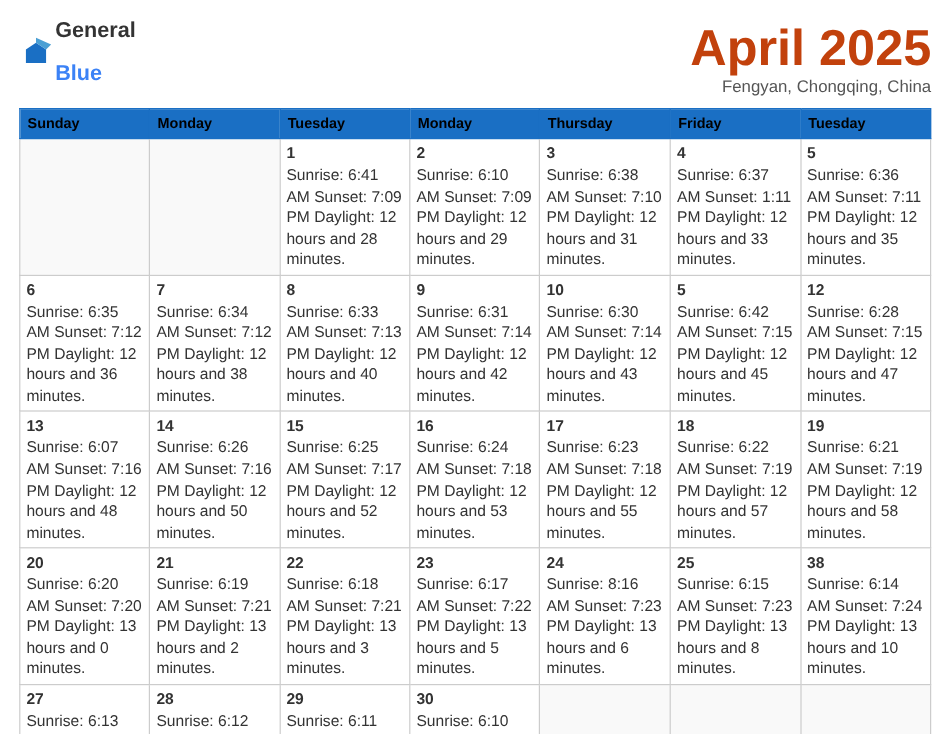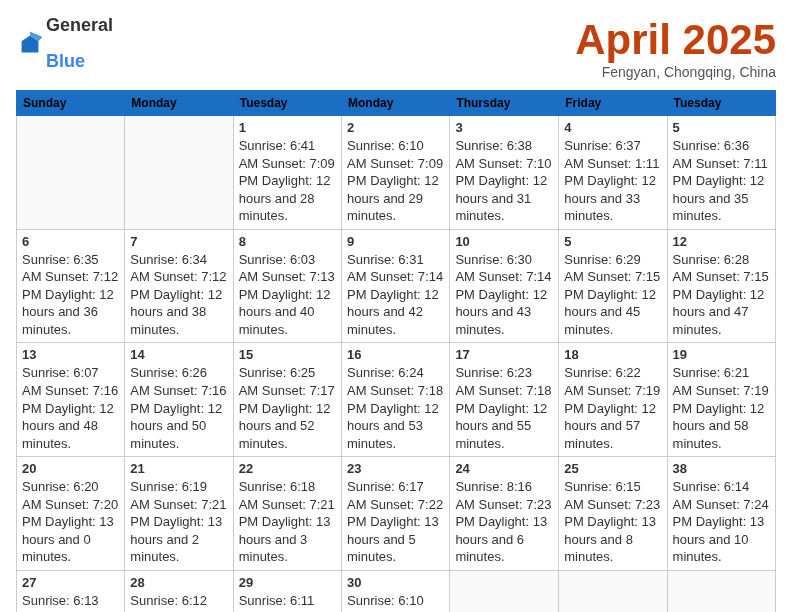--- a/index.html
+++ b/index.html
@@ -175,39 +175,39 @@
 Daylight: 12 hours and 36 minutes.</div>
           </td>
           <td>
             <span class="day-number">7</span>
             <div class="day-info">Sunrise: 6:34 AM
 Sunset: 7:12 PM
 Daylight: 12 hours and 38 minutes.</div>
           </td>
           <td>
             <span class="day-number">8</span>
-            <div class="day-info">Sunrise: 6:03 AM
+            <div class="day-info">Sunrise: 6:33 AM
 Sunset: 7:13 PM
 Daylight: 12 hours and 40 minutes.</div>
           </td>
           <td>
             <span class="day-number">9</span>
             <div class="day-info">Sunrise: 6:31 AM
 Sunset: 7:14 PM
 Daylight: 12 hours and 42 minutes.</div>
           </td>
           <td>
             <span class="day-number">10</span>
             <div class="day-info">Sunrise: 6:30 AM
 Sunset: 7:14 PM
 Daylight: 12 hours and 43 minutes.</div>
           </td>
           <td>
             <span class="day-number">5</span>
-            <div class="day-info">Sunrise: 6:29 AM
+            <div class="day-info">Sunrise: 6:42 AM
 Sunset: 7:15 PM
 Daylight: 12 hours and 45 minutes.</div>
           </td>
           <td>
             <span class="day-number">12</span>
             <div class="day-info">Sunrise: 6:28 AM
 Sunset: 7:15 PM
 Daylight: 12 hours and 47 minutes.</div>
           </td>
         </tr>

